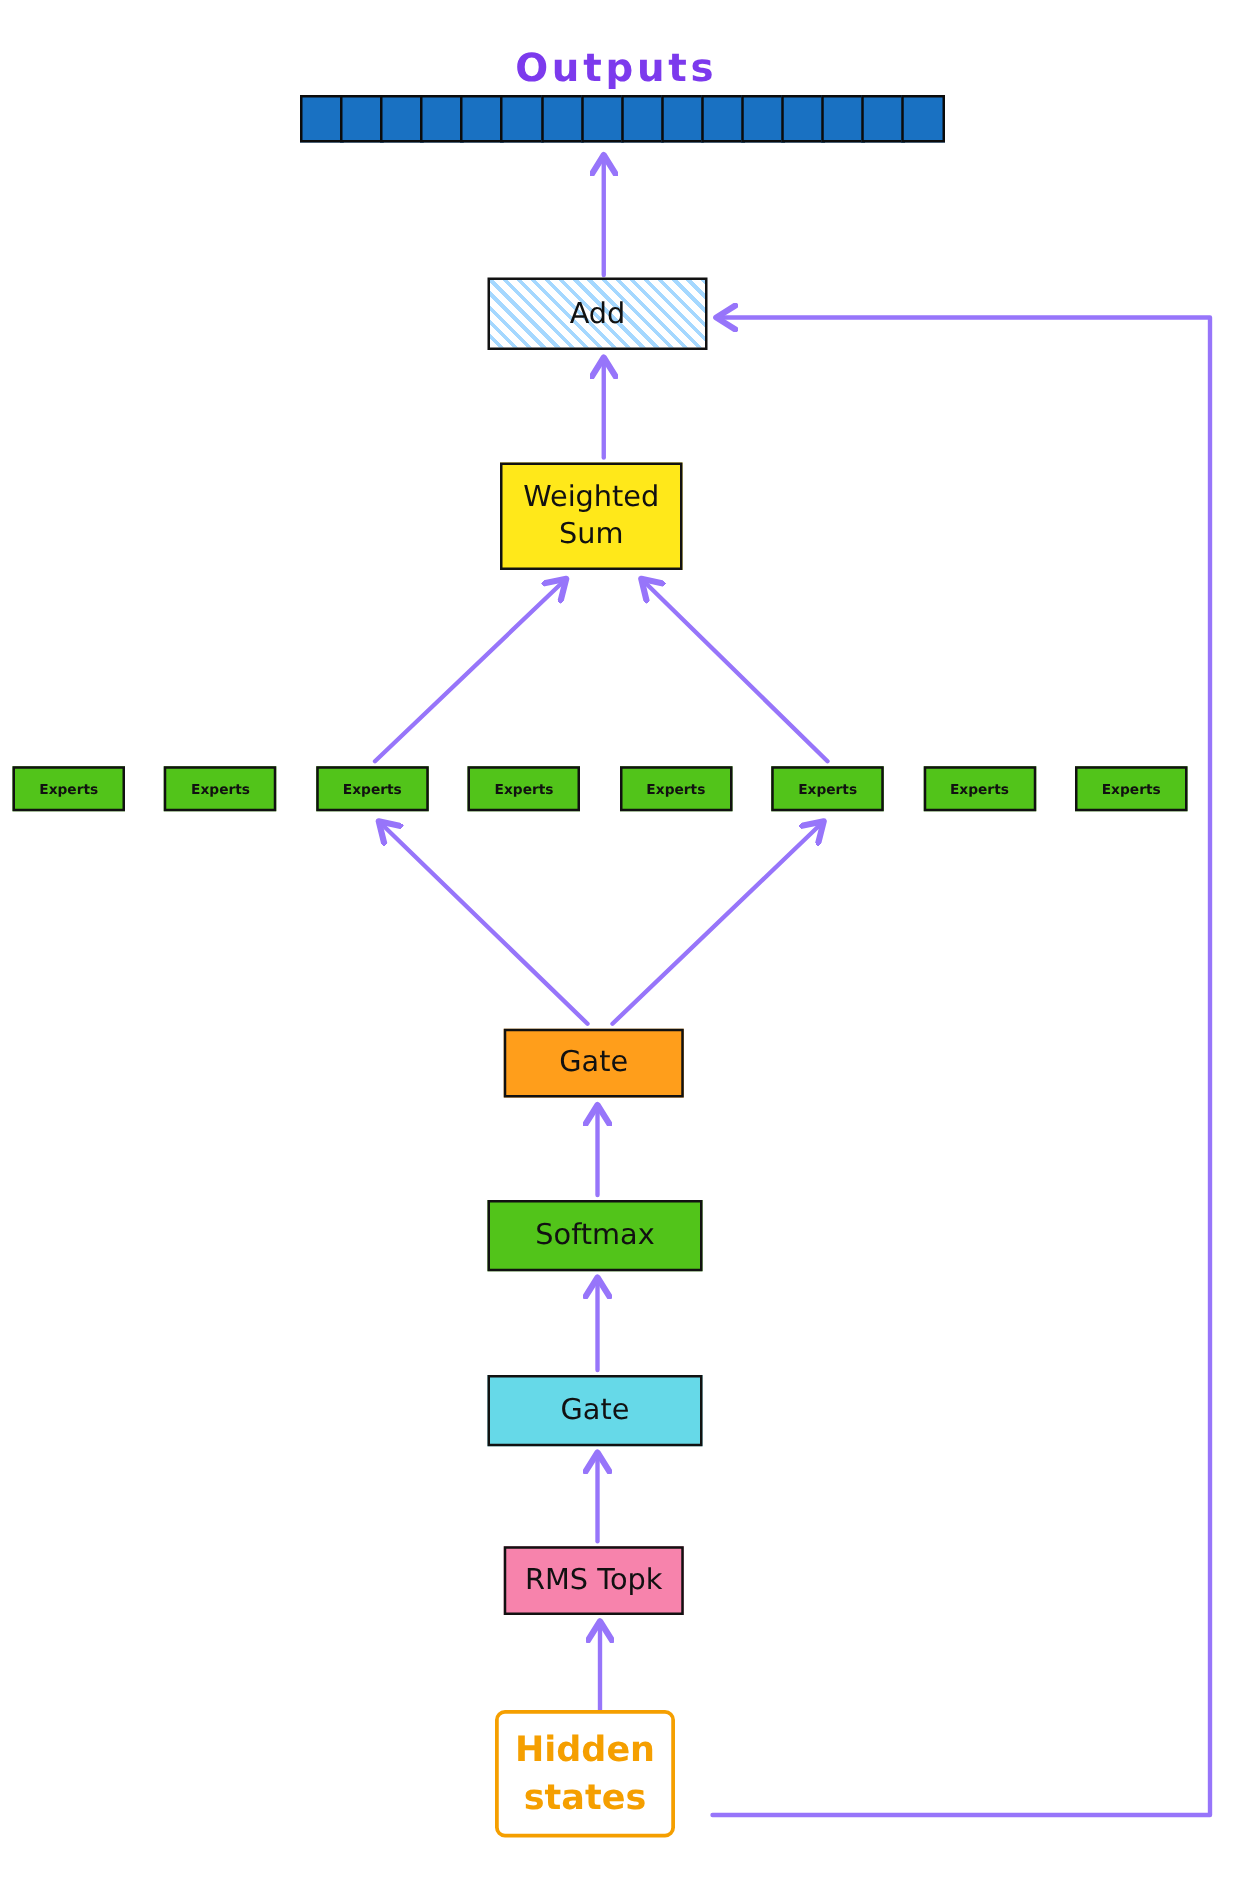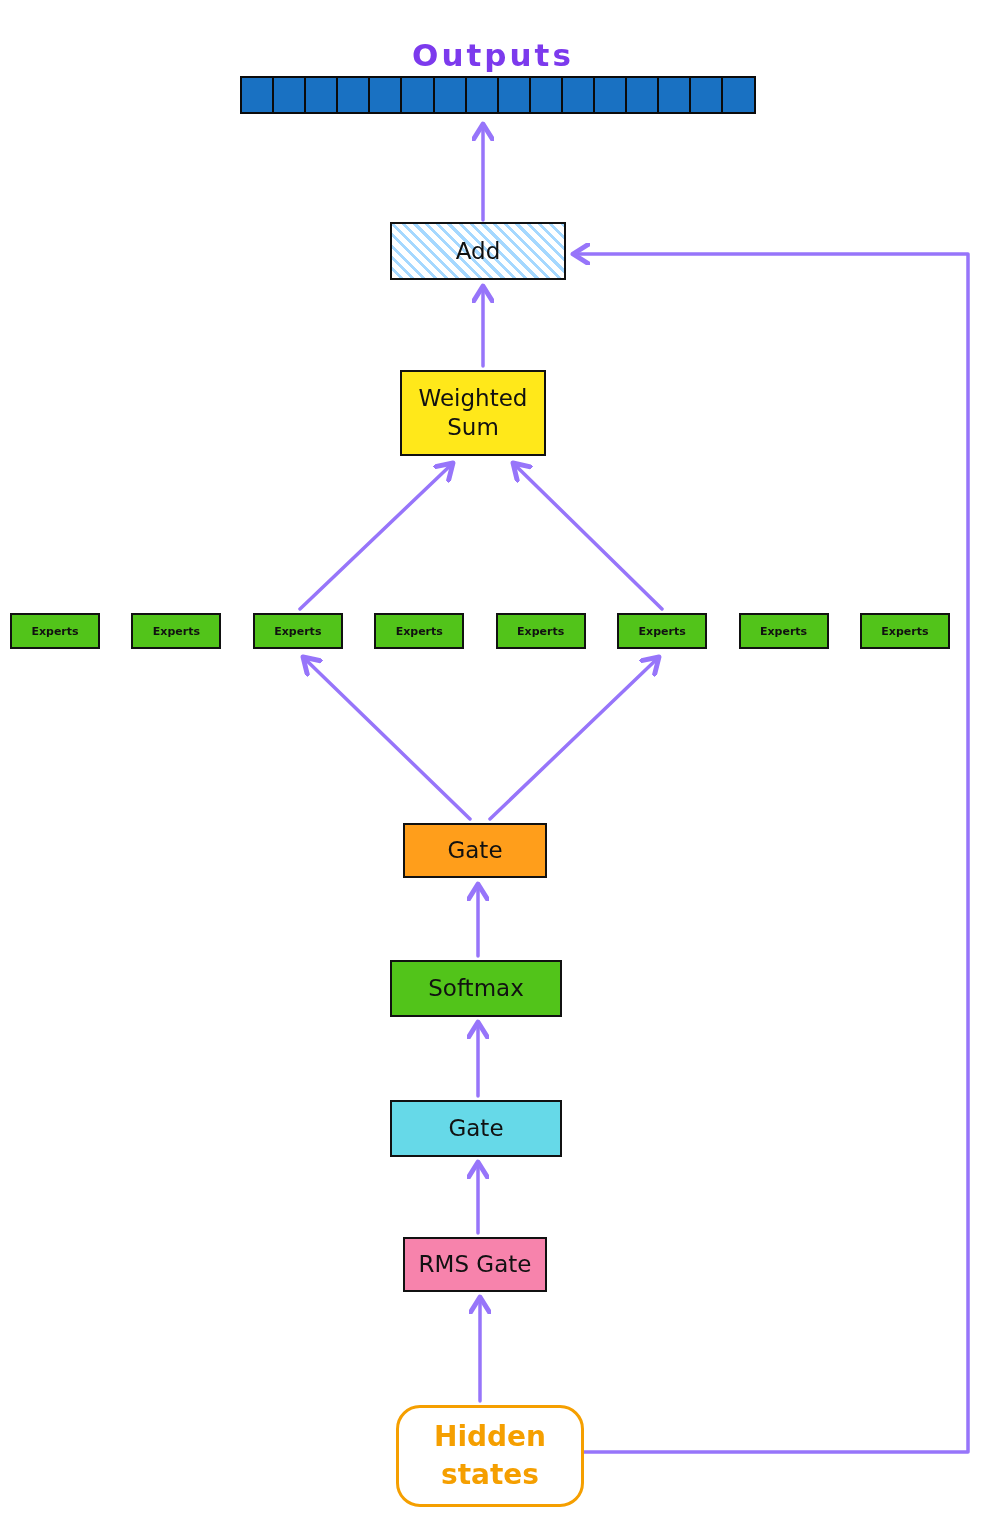--- a/index.html
+++ b/index.html
@@ -99,25 +99,25 @@
     left: 390px; top: 1100px;
     width: 172px; height: 57px;
     background: var(--gate-fill, #66d9e8);
   }
   .rms-node {
     left: 403px; top: 1237px;
     width: 144px; height: 55px;
     background: var(--rms-fill, #f783ac);
   }
   .hidden-node {
-    left: 396px; top: 1405px;
-    width: 188px; height: 102px;
+    left: 396px; top: 1368px;
+    width: 144px; height: 102px;
     background: #ffffff;
     border: 3.5px solid var(--hidden-accent, #f59f00);
-    border-radius: 24px;
+    border-radius: 8px;
     color: var(--hidden-accent, #f59f00);
     font-size: 28px;
     font-weight: bold;
     padding: 0 14px;
     line-height: 1.35;
   }
   .experts-row {
     position: absolute;
     left: 10px;
     top: 613px;
@@ -222,20 +222,20 @@
 
   <div class="node gate-node">
     <span>Gate</span>
   </div>
 
   <div class="node softmax-node">
     <span>Softmax</span>
   </div>
 
   <div class="node rms-node">
-    <span>RMS Gate</span>
+    <span>RMS Topk</span>
   </div>
 
   <div class="node hidden-node">
     <span>Hidden states</span>
   </div>
 
 </div>
 
 </body></html>

